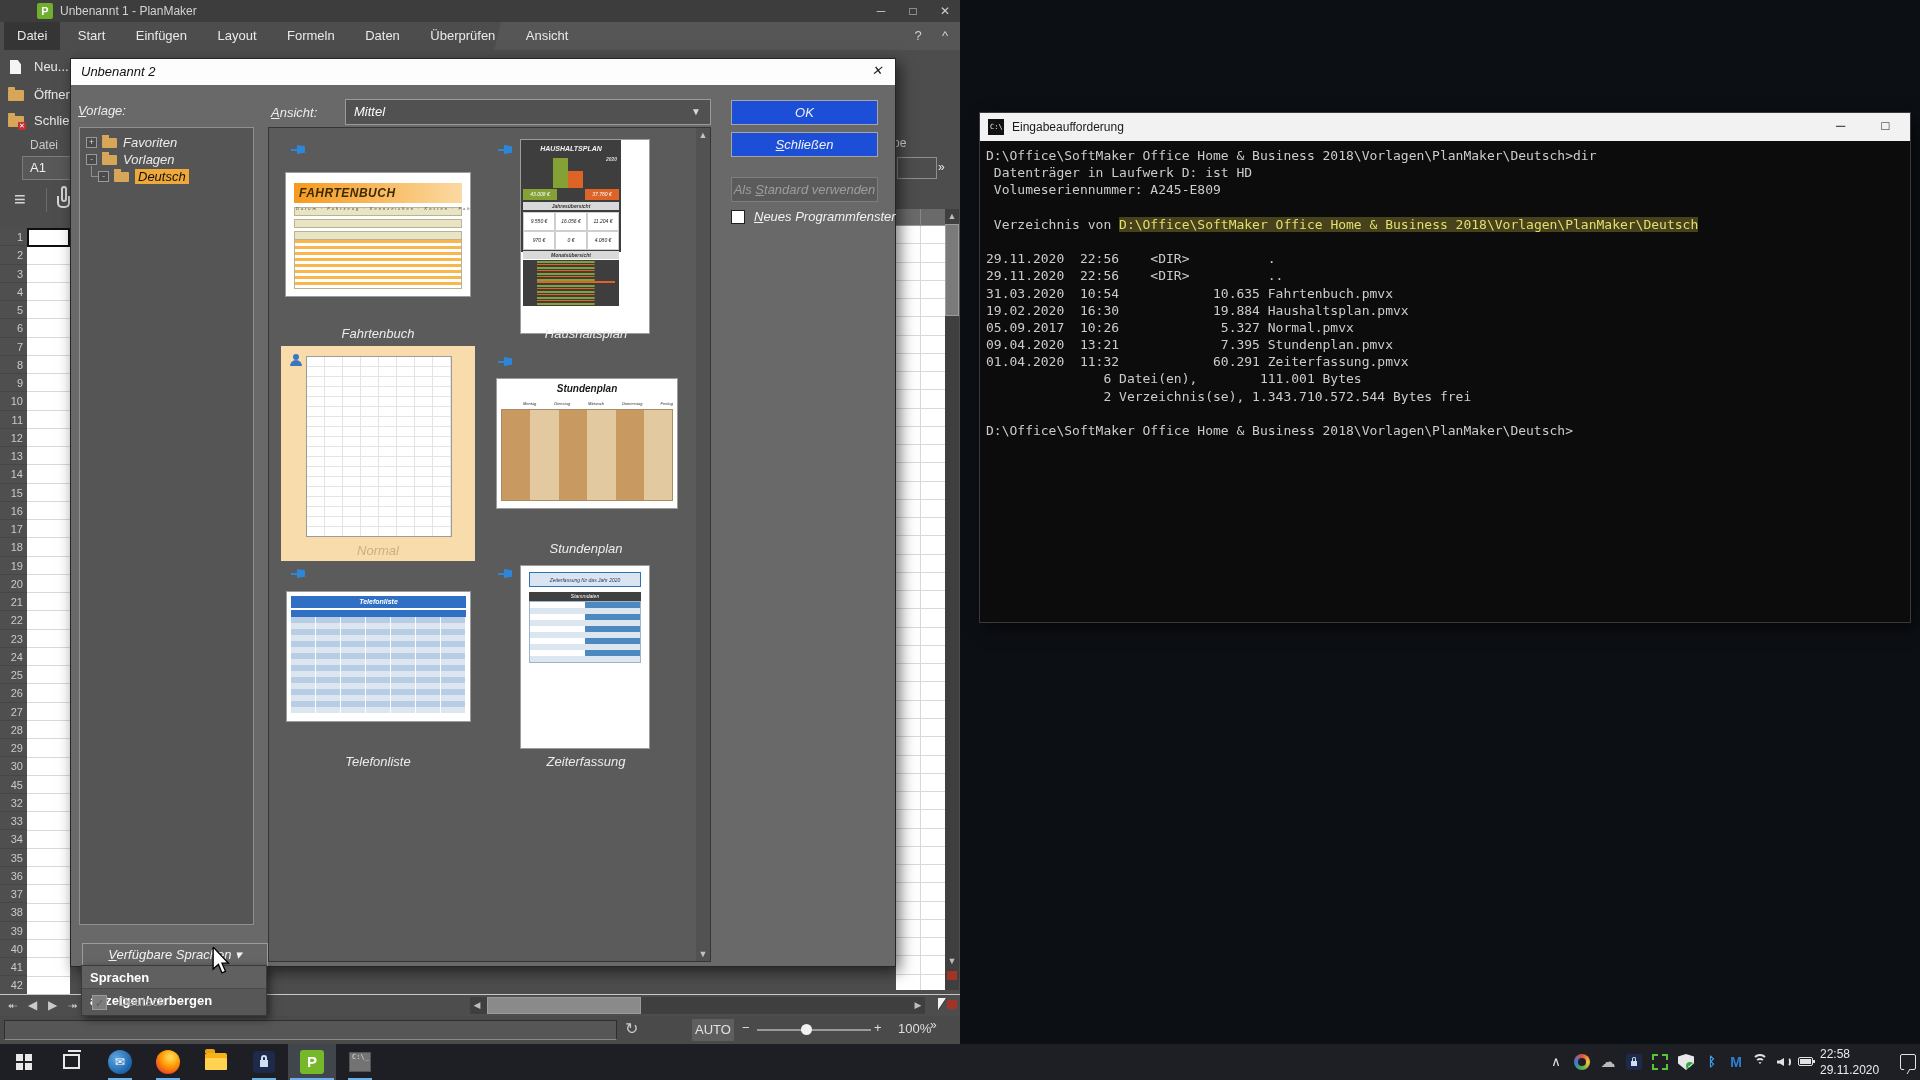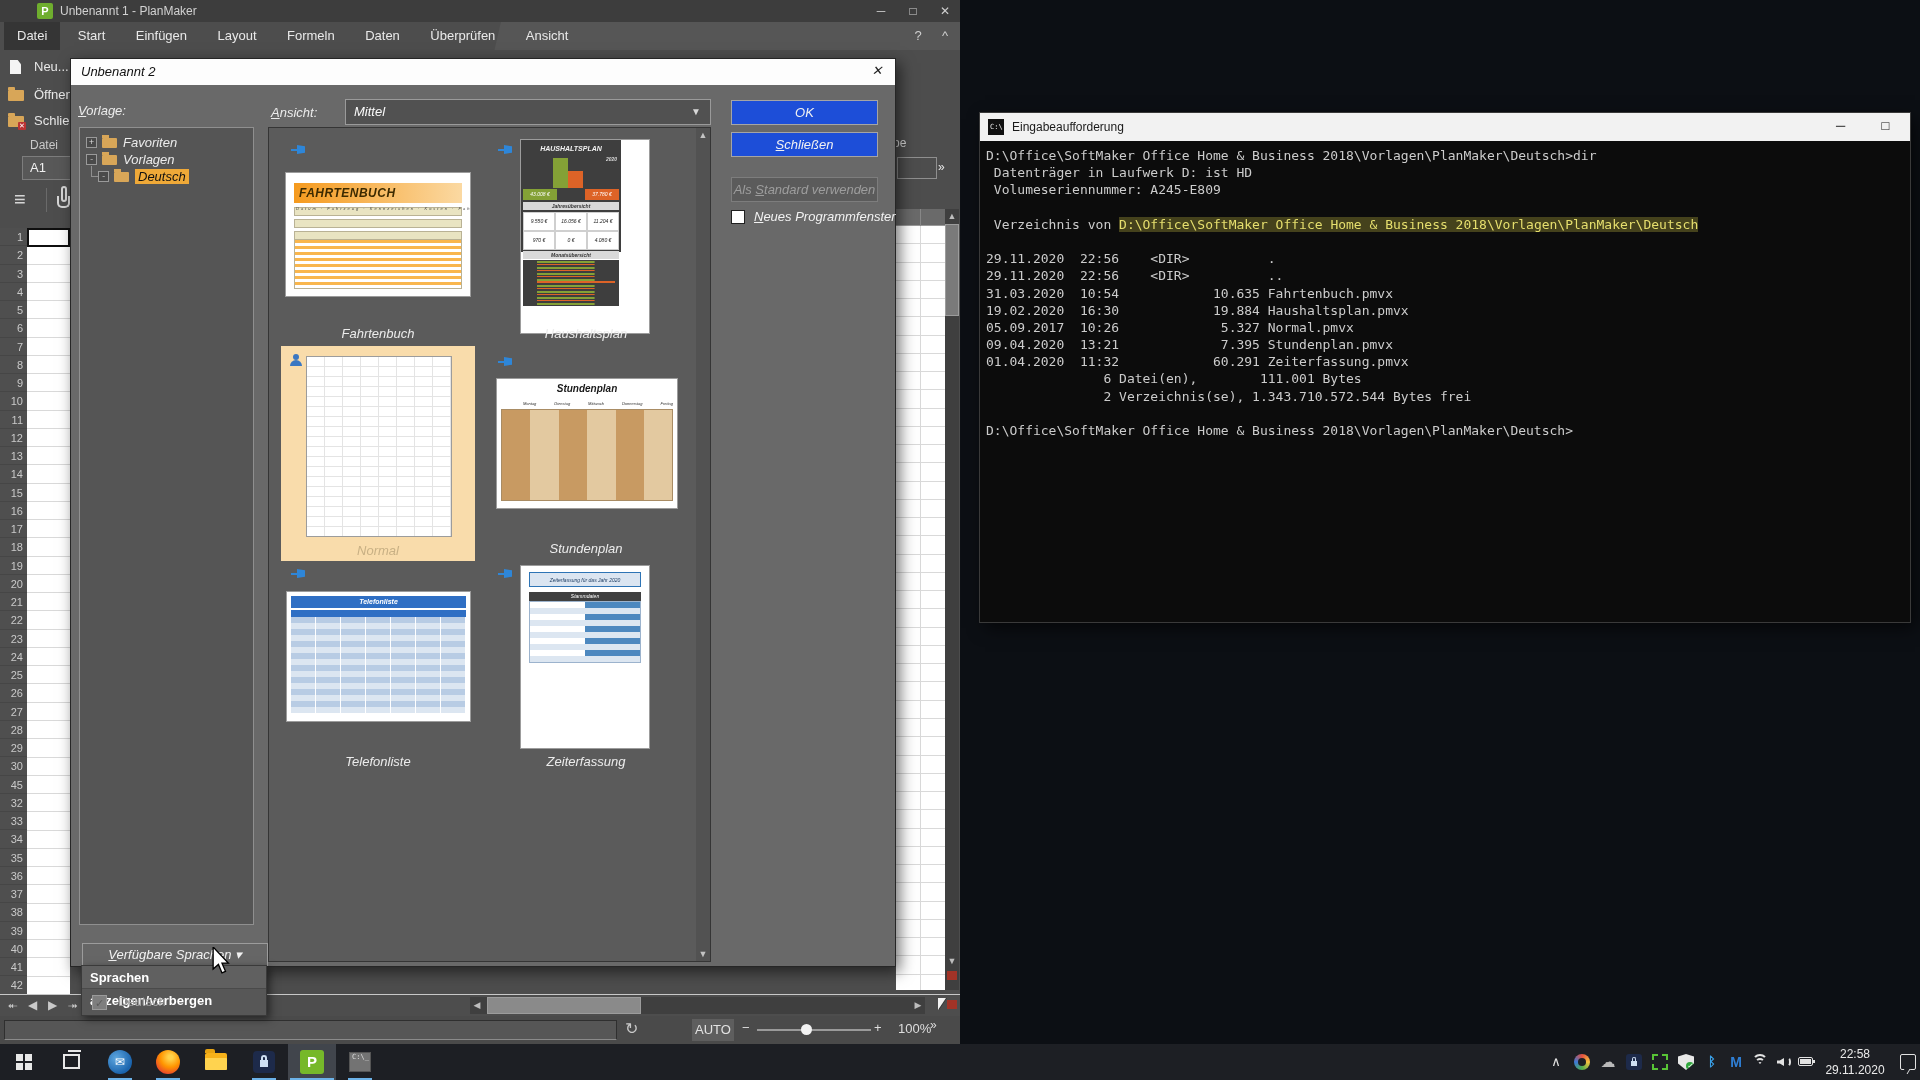--- a/index.html
+++ b/index.html
@@ -293,21 +293,21 @@
   .tr-mb { color:#2f7fd6; font-weight:bold; font-size:14px; }
   .wifi-arc { position:absolute; border:2px solid transparent; border-top-color:#e2e2e2; border-radius:50%; }
   .tr-vol b { position:absolute; left:1px; top:4px; width:7px; height:8px; background:#e2e2e2;
               clip-path:polygon(0 30%,40% 30%,100% 0,100% 100%,40% 70%,0 70%); }
   .tr-vol i { position:absolute; left:9px; top:3px; width:6px; height:10px; border:2px solid transparent;
               border-right-color:#e2e2e2; border-radius:50%; }
   .tr-batt { border:1px solid #e2e2e2; border-radius:2px; width:15px; height:9px; top:13px; }
   .tr-batt u { position:absolute; left:1px; top:1px; width:11px; height:5px; background:#e2e2e2; }
   .tr-batt v { position:absolute; right:-3px; top:2px; width:2px; height:3px; background:#e2e2e2; }
   #tray-clock { position:absolute; left:272px; top:2px; width:70px; color:#eaeaea; font-size:12px;
-                text-align:center; line-height:16px; }
+                text-align:left; line-height:16px; }
   .tr-ac { border:1.5px solid #e2e2e2; border-radius:2px; }
   .tr-ac:before { content:""; position:absolute; left:2px; bottom:-5px; width:5px; height:5px;
                   background:#1d1f24; border-right:1.5px solid #e2e2e2; transform:skewX(-30deg); }
 </style>
 </head>
 <body>
 
 <div id="desktop">
 
   <div id="pm" class="abs">

